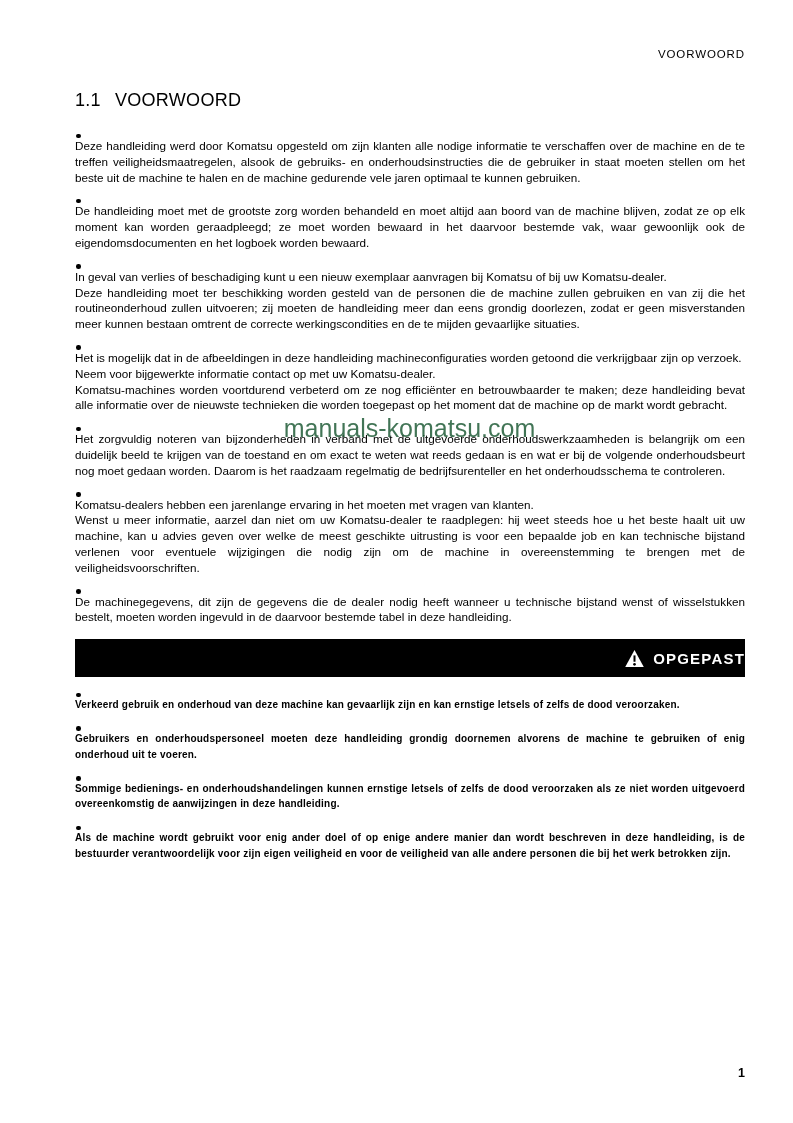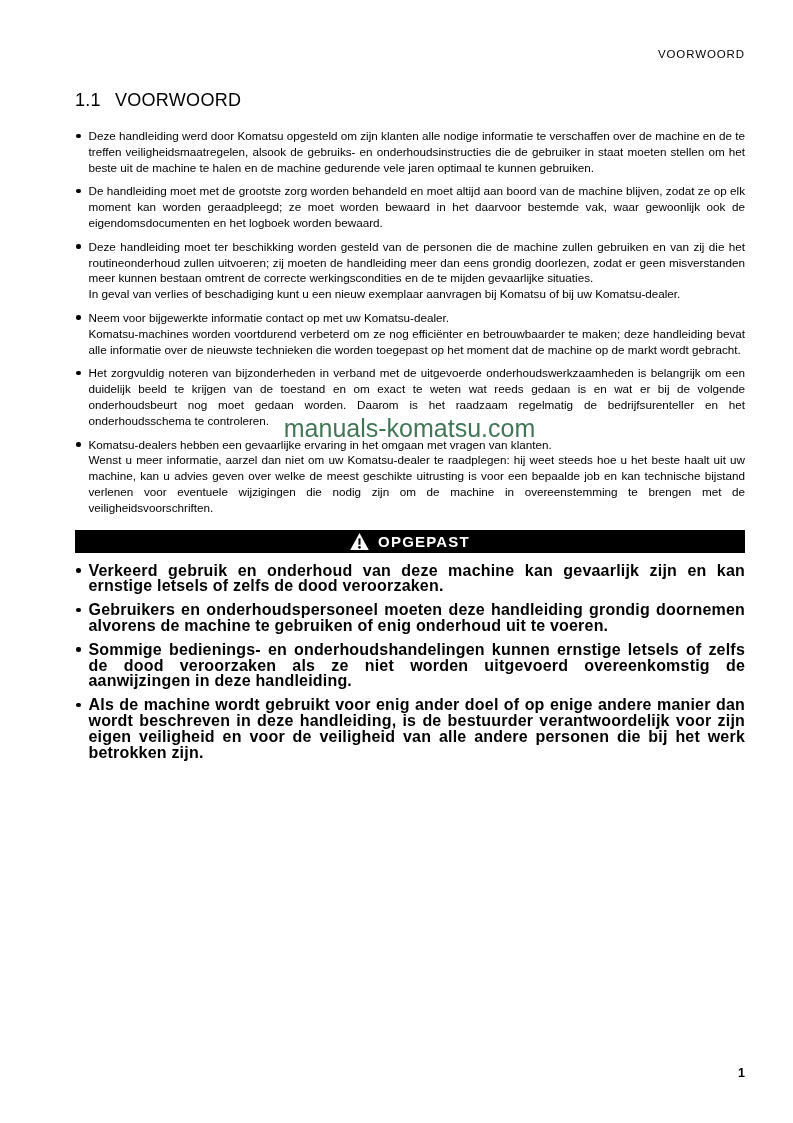--- a/index.html
+++ b/index.html
@@ -21,53 +21,53 @@
   }
   .page-title {
     display:flex;
     gap:14px;
     font-size:18px;
     font-weight:normal;
     letter-spacing:0.3px;
     margin-bottom:17px;
   }
   ul.bullets { list-style:none; }
-  .bullet-item { display:flex; margin-bottom:8px; }
+  .bullet-item { display:flex; margin-bottom:8px;flex-direction:column; }
   .dot {
     flex:0 0 auto;
     width:4.5px; height:4.5px;
     background:#000; border-radius:50%;
     margin:5.5px 8px 0 1px;
   }
   .bullet-text {
     flex:1;
     font-size:11.7px;
     line-height:15.8px;
     text-align:justify;
   }
   .bullet-text p { margin:0; }
   .warning-banner {
     margin:14px 0 10px 0;
-    height:23px;
+    height:38px;
     background:#000;
     color:#fff;
     display:flex;
     align-items:center;
-    justify-content:center;
+    justify-content:flex-end;
     gap:9px;
   }
   .warning-icon { display:flex; align-items:center; }
   .warning-title {
     font-size:15px;
     font-weight:bold;
     letter-spacing:1.2px;
   }
   .bold-section .bullet-text {
     font-weight:bold;
-    font-size:16px;
+    font-size:10px;
     letter-spacing:0.2px;
   }
   .watermark {
     position:absolute;
     top:414px;
     left:50%;
     transform:translateX(-50%);
     font-size:25px;
     color:#14532d;
     opacity:0.8;
@@ -104,42 +104,49 @@
     </li>
     <li class="bullet-item">
       <span class="dot"></span>
       <div class="bullet-text">
         <p>De handleiding moet met de grootste zorg worden behandeld en moet altijd aan boord van de machine blijven, zodat ze op elk moment kan worden geraadpleegd; ze moet worden bewaard in het daarvoor bestemde vak, waar gewoonlijk ook de eigendomsdocumenten en het logboek worden bewaard.</p>
       </div>
     </li>
     <li class="bullet-item">
       <span class="dot"></span>
       <div class="bullet-text">
+        <p>In geval van verlies of beschadiging kunt u een nieuw exemplaar aanvragen bij Komatsu of bij uw Komatsu-dealer.</p>
         <p>Deze handleiding moet ter beschikking worden gesteld van de personen die de machine zullen gebruiken en van zij die het routineonderhoud zullen uitvoeren; zij moeten de handleiding meer dan eens grondig doorlezen, zodat er geen misverstanden meer kunnen bestaan omtrent de correcte werkingscondities en de te mijden gevaarlijke situaties.</p>
-        <p>In geval van verlies of beschadiging kunt u een nieuw exemplaar aanvragen bij Komatsu of bij uw Komatsu-dealer.</p>
       </div>
     </li>
     <li class="bullet-item">
       <span class="dot"></span>
       <div class="bullet-text">
+        <p>Het is mogelijk dat in de afbeeldingen in deze handleiding machineconfiguraties worden getoond die verkrijgbaar zijn op verzoek.</p>
         <p>Neem voor bijgewerkte informatie contact op met uw Komatsu-dealer.</p>
         <p>Komatsu-machines worden voortdurend verbeterd om ze nog efficiënter en betrouwbaarder te maken; deze handleiding bevat alle informatie over de nieuwste technieken die worden toegepast op het moment dat de machine op de markt wordt gebracht.</p>
       </div>
     </li>
     <li class="bullet-item">
       <span class="dot"></span>
       <div class="bullet-text">
         <p>Het zorgvuldig noteren van bijzonderheden in verband met de uitgevoerde onderhoudswerkzaamheden is belangrijk om een duidelijk beeld te krijgen van de toestand en om exact te weten wat reeds gedaan is en wat er bij de volgende onderhoudsbeurt nog moet gedaan worden. Daarom is het raadzaam regelmatig de bedrijfsurenteller en het onderhoudsschema te controleren.</p>
       </div>
     </li>
     <li class="bullet-item">
       <span class="dot"></span>
       <div class="bullet-text">
-        <p>Komatsu-dealers hebben een gevaarlijke ervaring in het omgaan met vragen van klanten.</p>
+        <p>Komatsu-dealers hebben een jarenlange ervaring in het moeten met vragen van klanten.</p>
         <p>Wenst u meer informatie, aarzel dan niet om uw Komatsu-dealer te raadplegen: hij weet steeds hoe u het beste haalt uit uw machine, kan u advies geven over welke de meest geschikte uitrusting is voor een bepaalde job en kan technische bijstand verlenen voor eventuele wijzigingen die nodig zijn om de machine in overeenstemming te brengen met de veiligheidsvoorschriften.</p>
+      </div>
+    </li>
+    <li class="bullet-item">
+      <span class="dot"></span>
+      <div class="bullet-text">
+        <p>De machinegegevens, dit zijn de gegevens die de dealer nodig heeft wanneer u technische bijstand wenst of wisselstukken bestelt, moeten worden ingevuld in de daarvoor bestemde tabel in deze handleiding.</p>
       </div>
     </li>
   </ul>
 
   <div class="warning-banner">
     <span class="warning-icon">
       <svg width="19" height="17" viewBox="0 0 24 22" aria-hidden="true">
         <path d="M12 0 L24 22 L0 22 Z" fill="#ffffff"></path>
         <rect x="10.7" y="7" width="2.6" height="8.2" fill="#000000"></rect>
         <circle cx="12" cy="18.6" r="1.7" fill="#000000"></circle>

